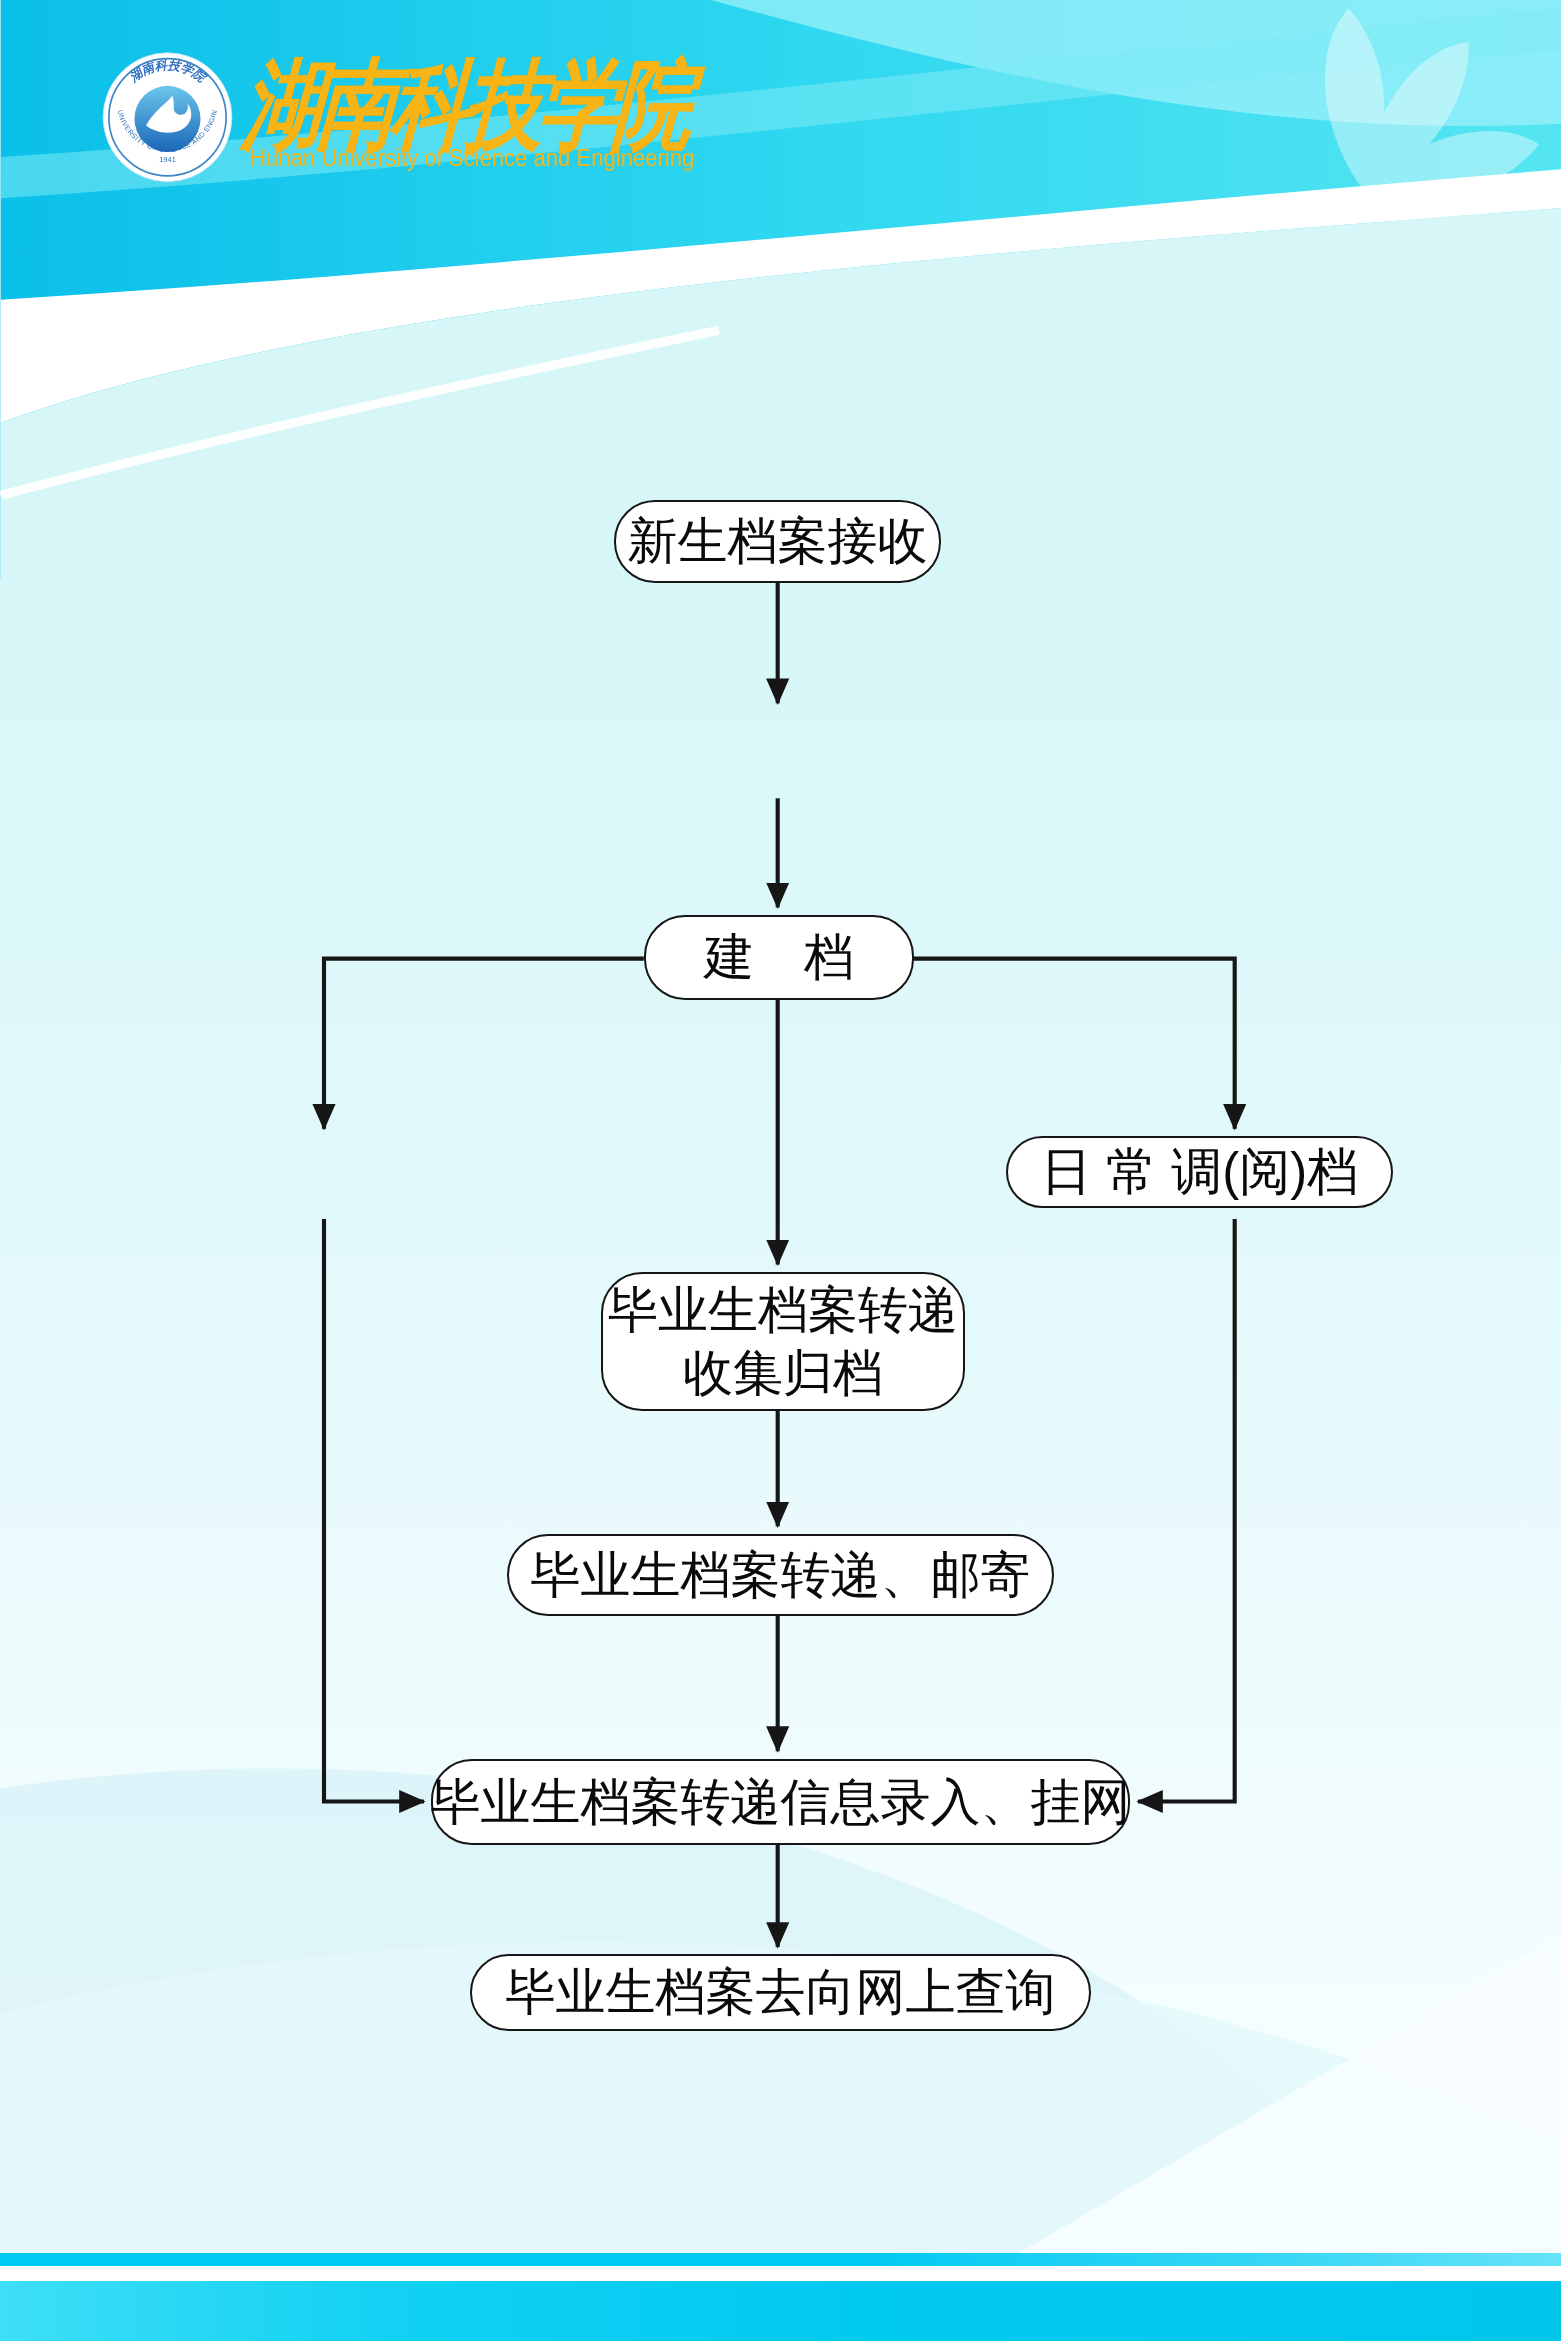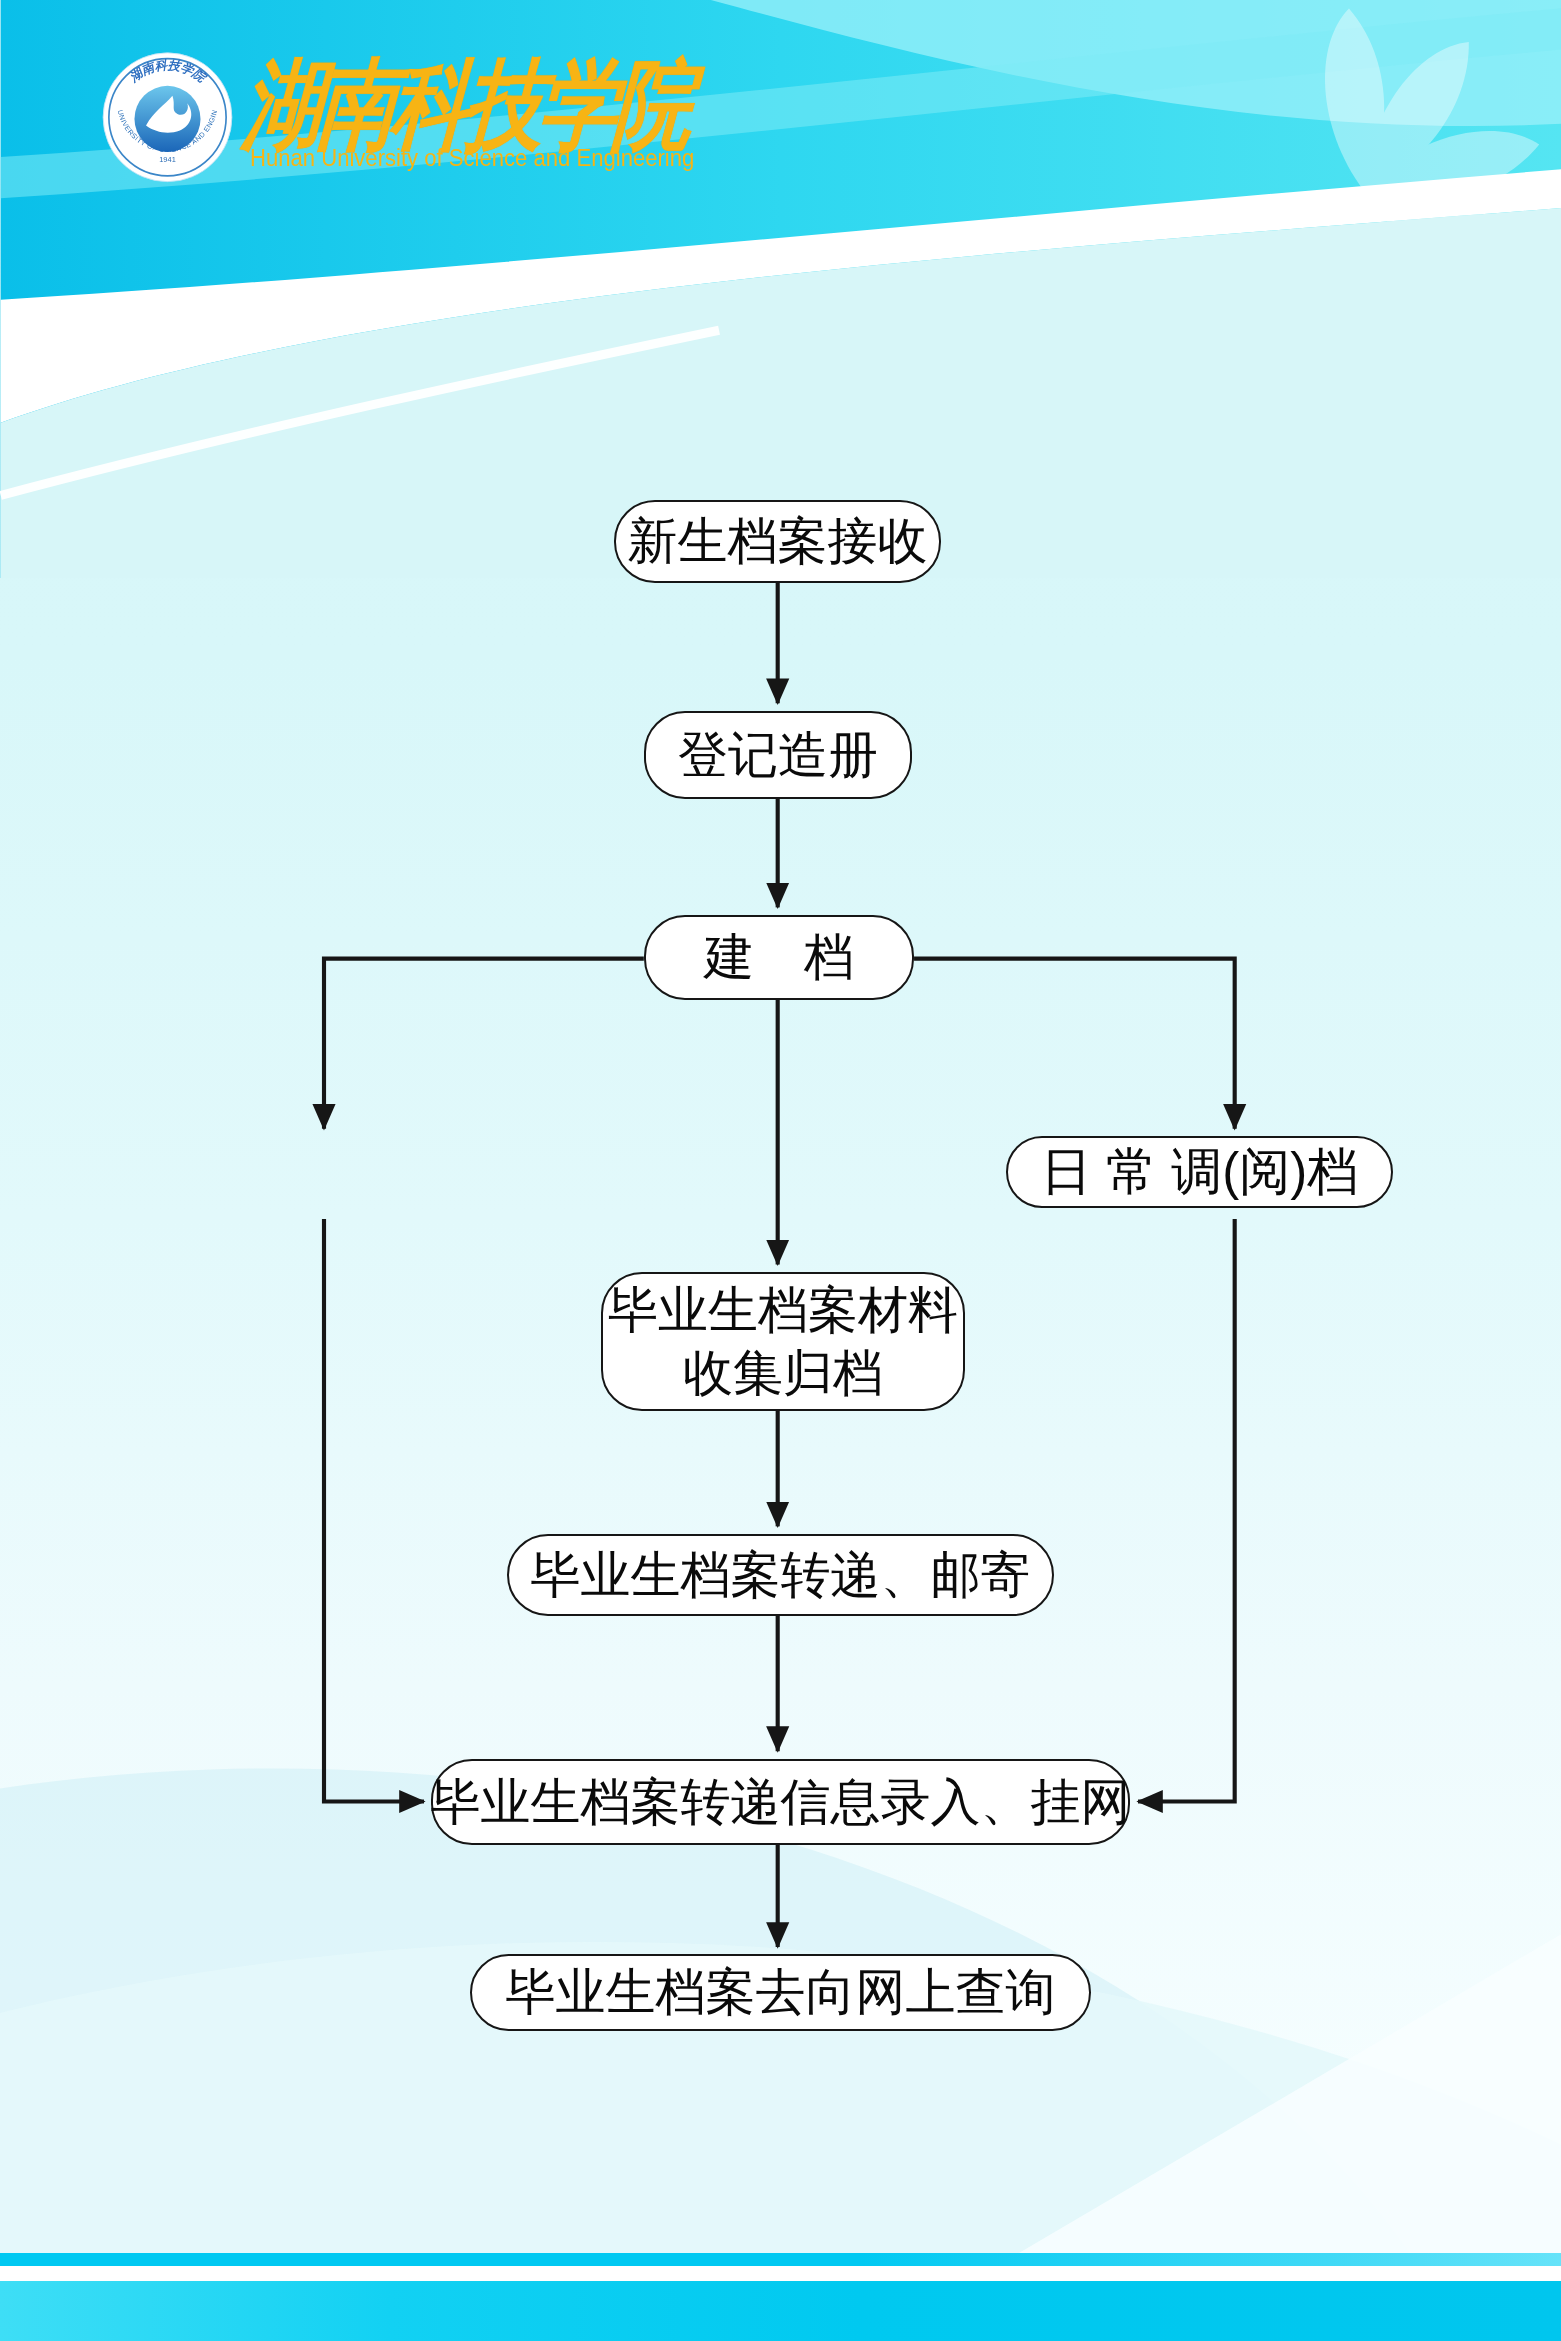--- a/index.html
+++ b/index.html
@@ -135,35 +135,32 @@
       <path d="M 1106,1160 H 1494 V 1366" marker-end="url(#arrow)"></path>
       <path d="M 392,1475 V 2180 H 513" marker-end="url(#arrow)"></path>
       <path d="M 1494,1475 V 2180 H 1377" marker-end="url(#arrow)"></path>
     </g>
   </svg>
 
   <div class="flow-box" style="left:614px;top:500px;width:327px;height:83px">
     <span>新生档案接收</span>
   </div>
 
-  <div class="flow-box" style="left:644px;top:711px;width:268px;height:88px">
-    <span>登记造册</span>
-  </div>
 
   <div class="flow-box" style="left:644px;top:915px;width:270px;height:85px">
     <span>建　档</span>
   </div>
 
 
   <div class="flow-box" style="left:1006px;top:1136px;width:387px;height:72px;font-size:51px">
     <span>日 常 调(阅)档</span>
   </div>
 
   <div class="flow-box" style="left:601px;top:1272px;width:364px;height:139px;flex-direction:column">
-    <span>毕业生档案材料</span>
+    <span>毕业生档案转递</span>
     <span>收集归档</span>
   </div>
 
   <div class="flow-box" style="left:507px;top:1534px;width:547px;height:82px">
     <span>毕业生档案转递、邮寄</span>
   </div>
 
   <div class="flow-box" style="left:431px;top:1759px;width:699px;height:86px">
     <span>毕业生档案转递信息录入、挂网</span>
   </div>

